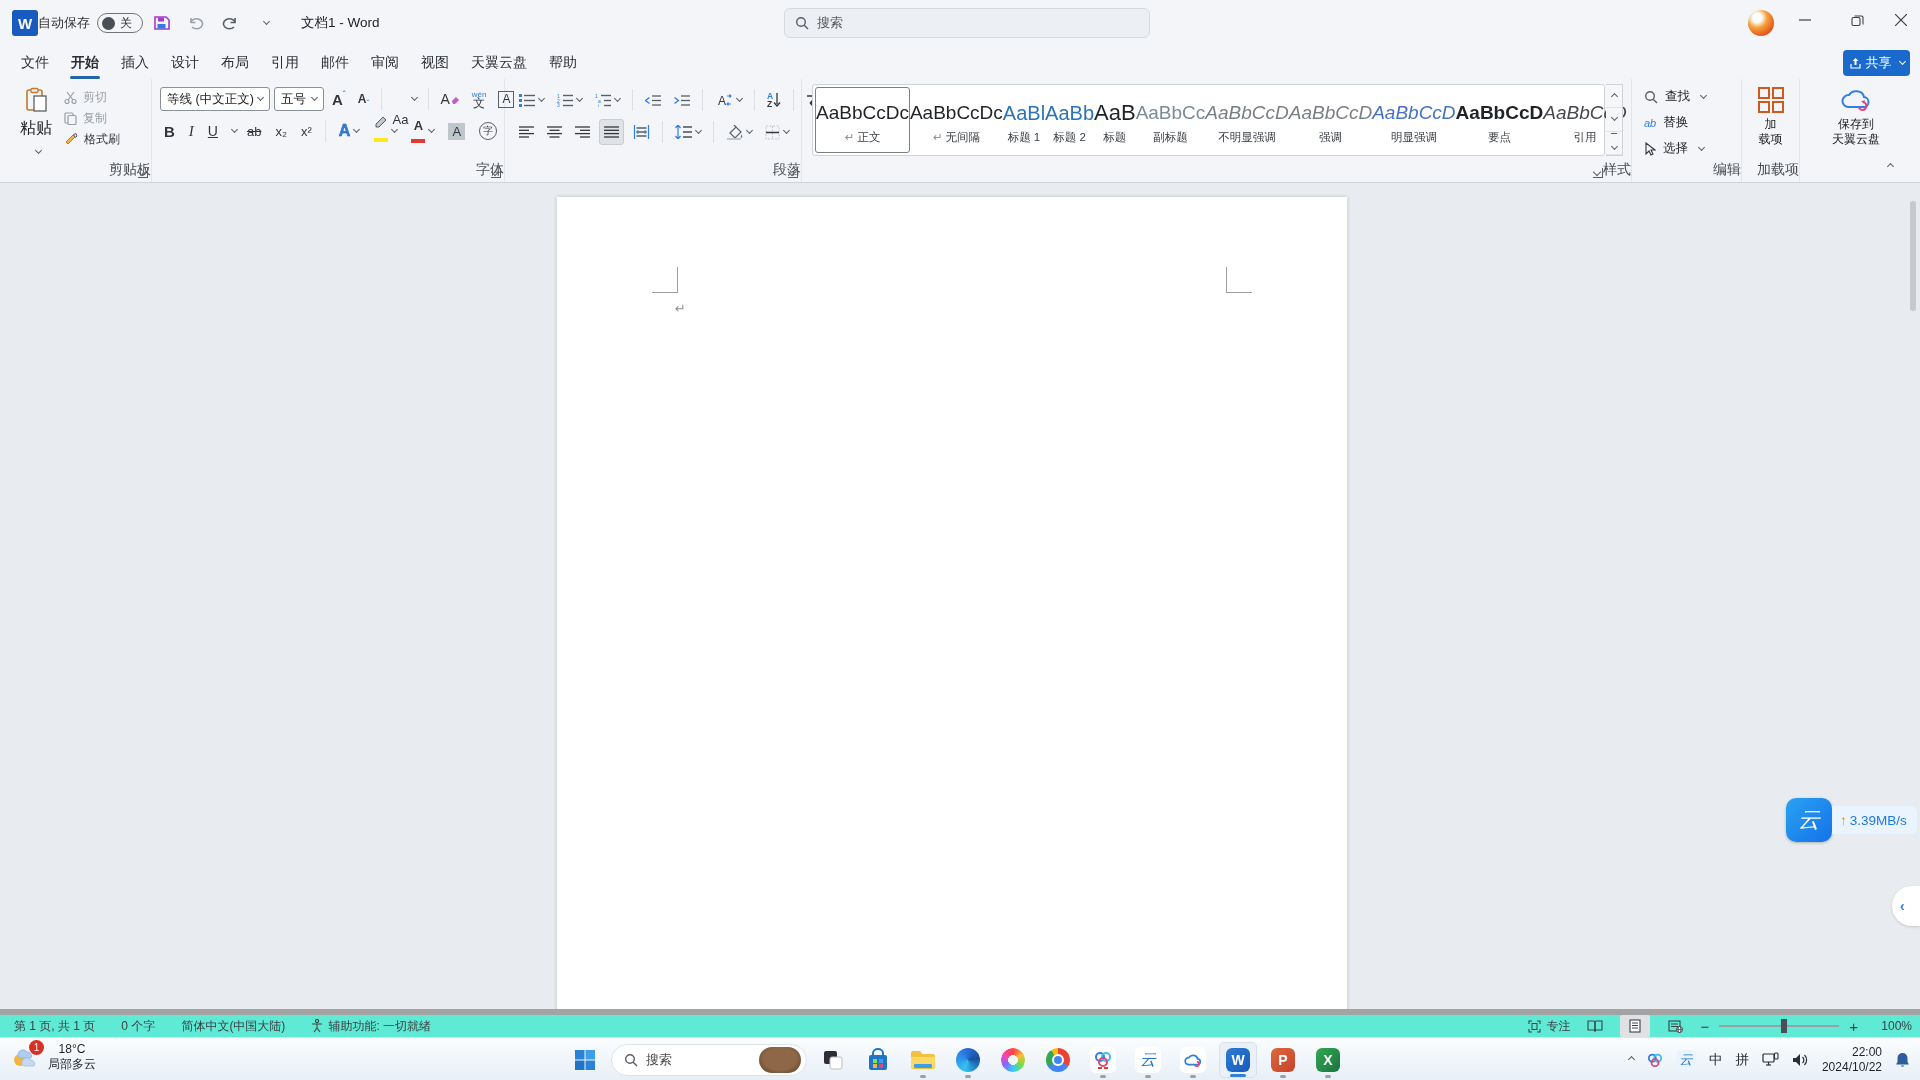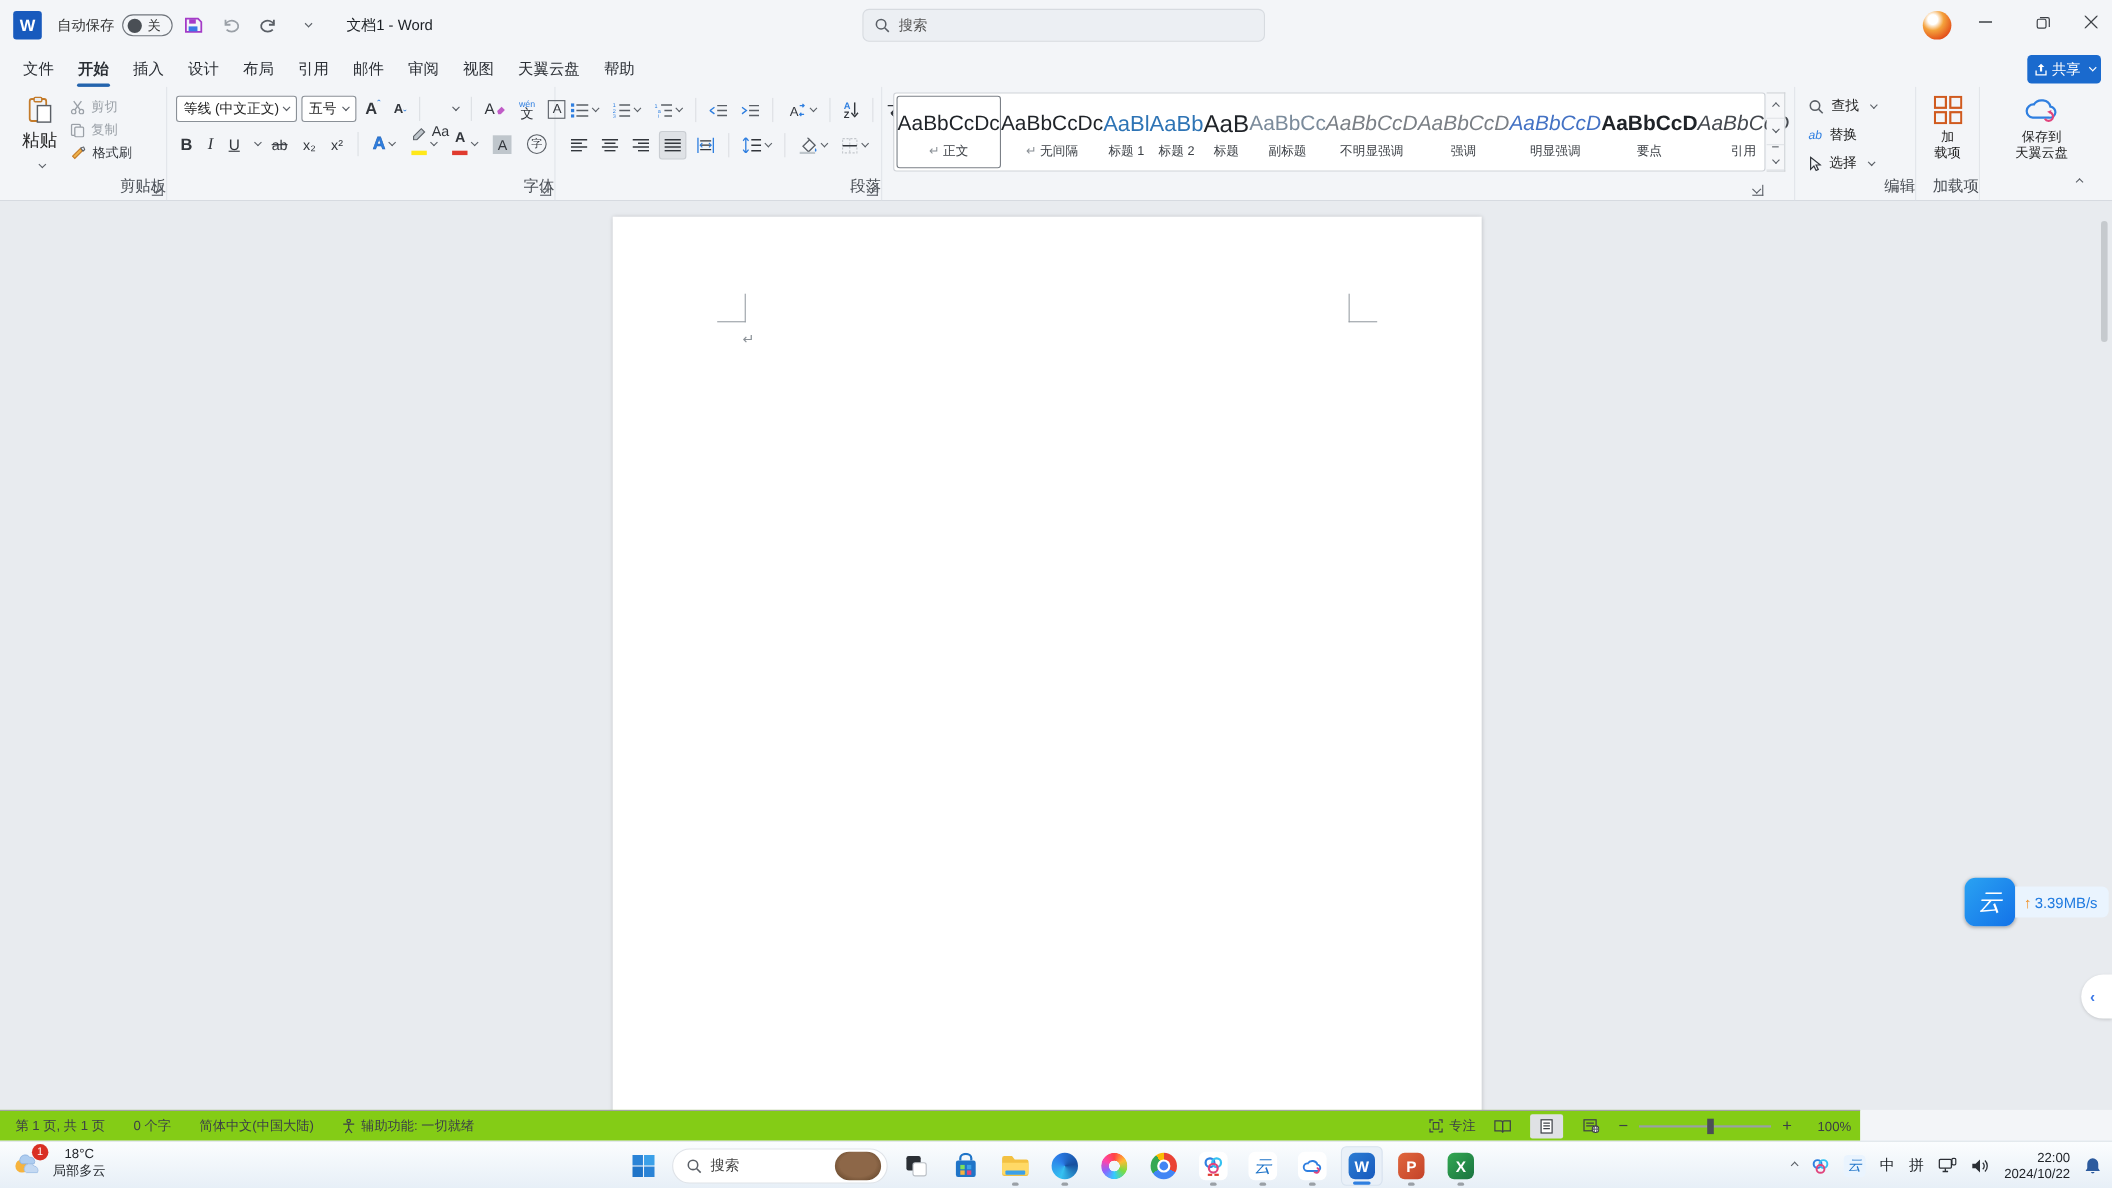--- a/index.html
+++ b/index.html
@@ -10,21 +10,21 @@
   .flex { display:flex; align-items:center; }
   .chev { width:7px; height:7px; border-right:1.5px solid #5a5f66; border-bottom:1.5px solid #5a5f66;
     transform:rotate(45deg); display:inline-block; margin-left:4px; margin-top:-3px; }
   .chev.up { transform:rotate(-135deg); margin-top:4px; }
   .chev.sm { width:5px; height:5px; }
 
   
   #titlebar { top:0; left:0; width:1920px; height:46px; background:#f3f5f8; display:flex; align-items:center; }
   .word-logo { width:26px; height:26px; margin-left:12px; background:#185abd; border-radius:3px;
     color:#fff; font-weight:bold; font-size:15px; display:flex; align-items:center; justify-content:center; }
-  .autosave { margin-left:14px; font-size:13px; color:#333; display:flex; align-items:center; gap:7px; }
+  .autosave { font-size:13px; color:#333; display:flex; align-items:center; gap:7px; }
   .toggle { width:46px; height:20px; border:1px solid #70757c; border-radius:10px; display:flex; align-items:center; padding:0 4px; gap:5px; background:#f3f5f8; }
   .toggle .knob { width:13px; height:13px; border-radius:50%; background:#4a4f55; }
   .toggle .state { font-size:12px; color:#333; }
   .qat-btn { width:30px; height:30px; display:flex; align-items:center; justify-content:center; margin-left:4px; }
   .doc-title { margin-left:22px; font-size:13.5px; color:#1b1f24; }
   #title-search { left:784px; top:8px; width:366px; height:30px; background:#eceff3; border:1px solid #d7dbe0;
     border-radius:6px; display:flex; align-items:center; padding:0 10px; gap:8px; font-size:13px; color:#555; }
   .avatar { left:1748px; top:10px; width:26px; height:26px; border-radius:50%;
     background:radial-gradient(circle at 35% 30%, #fff 18%, #f4a23c 40%, #e4521b 75%, #c23414 100%); }
   .winbtn { top:0; width:46px; height:40px; display:flex; align-items:center; justify-content:center; }
@@ -80,21 +80,21 @@
     box-shadow:0 0 4px rgba(0,0,0,.18); }
   .cmark-l { position:absolute; left:95px; top:70px; width:26px; height:26px;
     border-right:1px solid #9aa0a6; border-bottom:1px solid #9aa0a6; }
   .cmark-r { position:absolute; right:95px; top:70px; width:26px; height:26px;
     border-left:1px solid #9aa0a6; border-bottom:1px solid #9aa0a6; }
   .pmark { position:absolute; left:118px; top:104px; font-size:13px; color:#8a9096; }
   #vscroll { position:absolute; right:2px; top:4px; width:10px; bottom:4px; }
   #vscroll .thumb { position:absolute; top:14px; left:2px; width:6px; height:110px; background:#c6cace; border-radius:3px; }
 
   
-  #statusbar { top:1009px; left:0; width:1691px; height:28px; background:#84cc16; border-top:1px solid #a3a3a3;
+  #statusbar { top:1009px; left:0; width:1920px; height:28px; background:#5eead4; border-top:6px solid #a3a3a3;
     display:flex; align-items:center; font-size:12px; color:#3c4046; }
   #statusbar .left { display:flex; align-items:center; gap:26px; padding-left:14px; }
   #statusbar .right { position:absolute; right:8px; display:flex; align-items:center; gap:10px; }
   .viewbtn { width:30px; height:22px; display:flex; align-items:center; justify-content:center; border-radius:2px; }
   .viewbtn.active { background:#dfe1e4; }
   #zoom-slider { width:120px; height:2px; background:#9aa0a6; position:relative; }
   #zoom-slider .zthumb { position:absolute; left:62px; top:-6px; width:6px; height:14px; background:#4a4f55; }
 
   
   #taskbar { top:1037px; left:0; width:1920px; height:43px;
@@ -542,20 +542,21 @@
       <div>
           <span class="chev sm up" style="margin:0;"></span>
         </div>
       <div>
           <span class="chev sm" style="margin:0 0 3px 0;"></span>
         </div>
       <div>
         <span style="display:inline-block; text-align:center;"><span style="display:block; width:6px; border-top:1.5px solid #5a5f66; margin:0 auto 1px;"></span><span class="chev sm" style="margin:0;"></span></span>
       </div>
     </div>
+    <div class="glabel">样式</div>
     <div class="launcher" style="right:28px;"></div>
   </div>
 
   <div class="rgroup" style="left:1632px; width:110px;">
     <div class="flex" style="position:absolute; left:12px; top:9px; gap:7px; font-size:12.5px;">
       <svg width="14" height="14" viewBox="0 0 14 14">
         <circle cx="6" cy="6" r="4.3" fill="none" stroke="#5a5f66" stroke-width="1.4"></circle>
           <line x1="9.2" y1="9.2" x2="13" y2="13" stroke="#5a5f66" stroke-width="1.4"></line>
       </svg>
       <span>查找</span>

